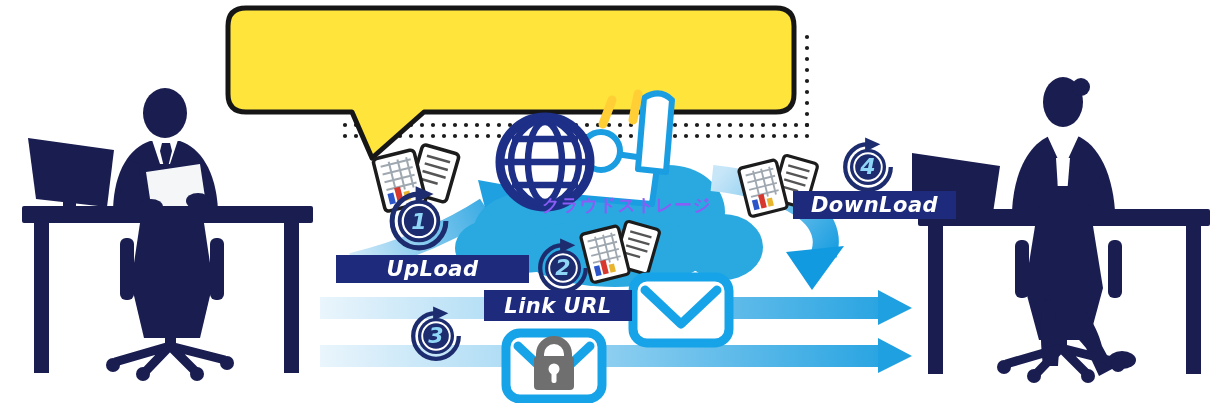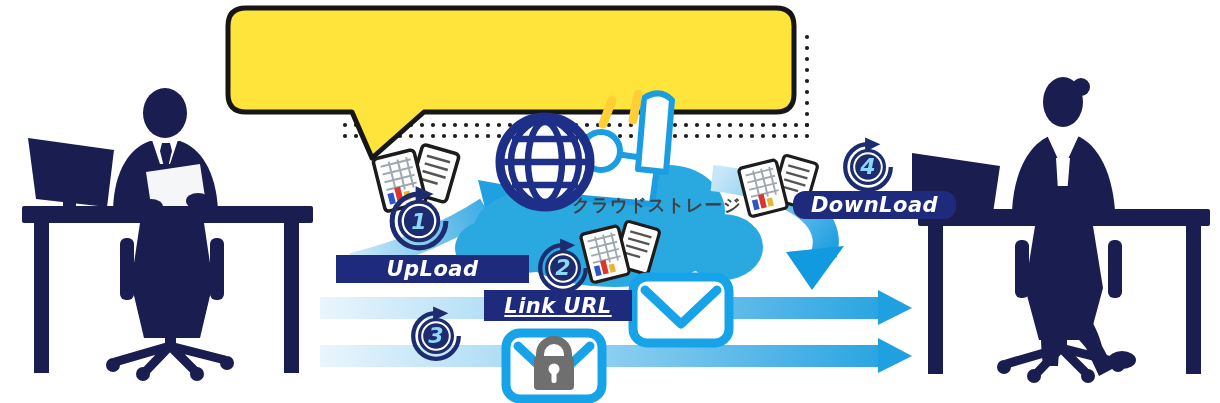--- a/index.html
+++ b/index.html
@@ -14,32 +14,32 @@
     display:flex;z-index:5;color:#161616;
   }
   .bubble-col{display:flex;flex-direction:column;align-items:center;justify-content:center;}
   .bubble-col.c1{width:56%;}
   .bubble-col.c2{width:44%;}
   .bubble-label{font-size:26px;font-weight:bold;line-height:1.1;white-space:nowrap;}
   .bubble-value{font-size:44px;font-weight:bold;line-height:1.05;white-space:nowrap;letter-spacing:1px;}
   
   .cloud-label{
     position:absolute;left:542px;top:193px;width:200px;z-index:5;
-    color:#404040;font-size:17.5px;font-weight:bold;text-align:right;letter-spacing:1px;white-space:nowrap;
+    color:#8b5cf6;font-size:17.5px;font-weight:bold;text-align:left;letter-spacing:1px;white-space:nowrap;
   }
   
   .step-box{
     position:absolute;z-index:6;background:#1E2B7D;color:#fff;
     display:flex;align-items:center;justify-content:center;
     font-weight:bold;font-style:italic;font-size:21px;letter-spacing:.5px;white-space:nowrap;
   }
   .step-upload  {left:336px;top:255px;width:193px;height:28px;}
-  .step-linkurl {left:484px;top:290px;width:148px;height:31px;text-decoration:underline;}
+  .step-linkurl {left:484px;top:290px;width:148px;height:31px;}
   .step-password{left:362px;top:354px;width:153px;height:29px;}
-  .step-download{left:793px;top:191px;width:163px;height:28px;border-radius:12px;}
+  .step-download{left:793px;top:191px;width:163px;height:28px;}
   .badge-num{
     font-weight:bold;font-style:italic;fill:#8FD6F6;font-size:22px;
     font-family:"DejaVu Sans","Liberation Sans",sans-serif;
   }
 </style>
 </head>
 <body>
 
 <div class="stage">
 

